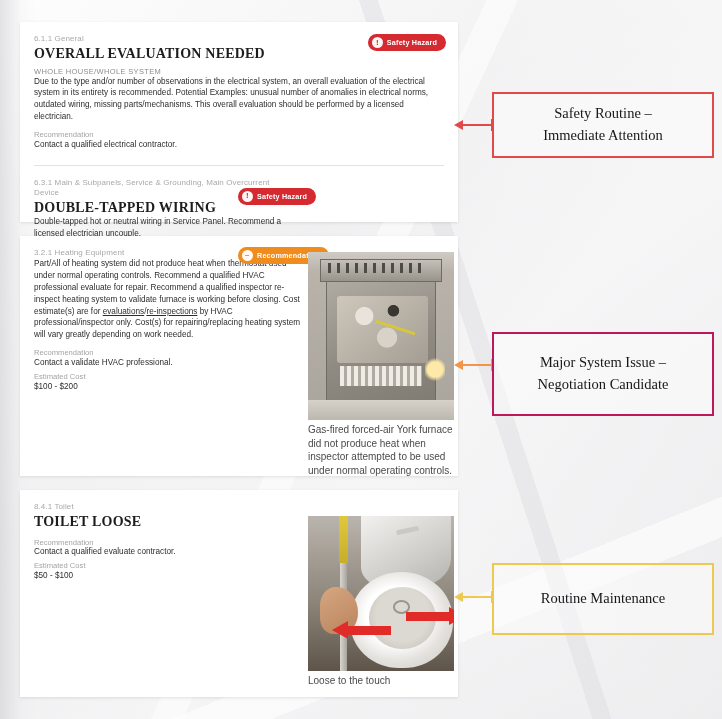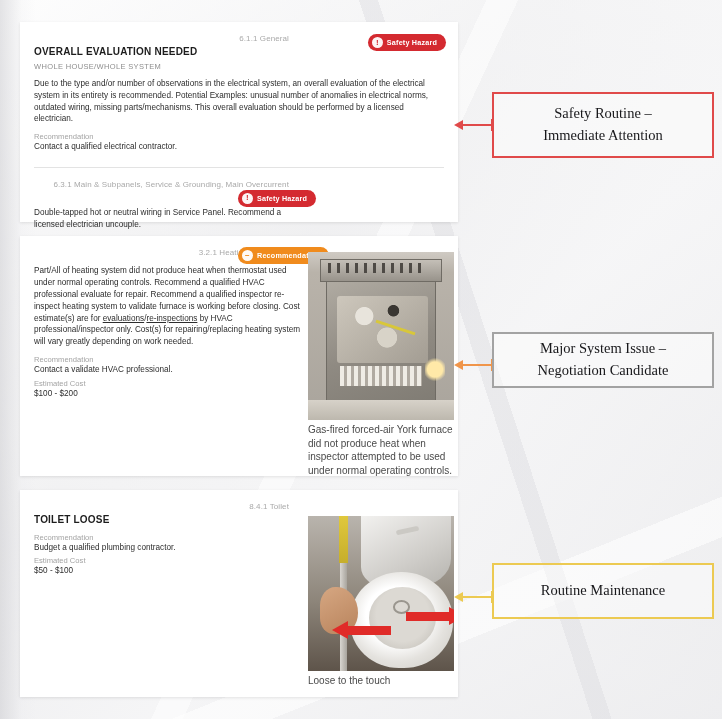--- a/index.html
+++ b/index.html
@@ -51,41 +51,40 @@
     background: #e3e3e3;
     margin: 4px 14px 0 14px;
   }
 
   .sec-ref {
     font-size: 8px;
     color: #a9a9a9;
     letter-spacing: .1px;
     line-height: 1.25;
     max-width: 255px;
-    text-align: right;
   }
   .finding-title {
-    font-size: 10px;
+    font-size: 14px;
     font-weight: bold;
     color: #1d1d1d;
     letter-spacing: .2px;
     margin-top: 2px;
     line-height: 1.18;
+    font-family: Liberation Serif, serif;
   }
   .finding-sub {
     font-size: 7.5px;
     color: #8e8e8e;
     letter-spacing: .35px;
     margin-top: 4px;
   }
   .finding-body {
     font-size: 8.2px;
     color: #2d2d2d;
     line-height: 1.45;
-    margin-top: 7px;
     max-width: 420px;
   }
   .finding-body u { text-decoration: underline; }
   .label-small {
     font-size: 7.6px;
     color: #a4a4a4;
     margin-top: 7px;
     line-height: 1.3;
   }
   .value-small {
@@ -255,22 +254,22 @@
     justify-content: center;
     text-align: center;
     background: rgba(252,252,252,0.55);
     font-family: "Liberation Serif", serif;
     font-size: 14.5px;
     color: #17171a;
     line-height: 1.5;
     padding: 6px 10px;
   }
   #callout-safety  { left: 492px; top: 92px;  width: 222px; height: 66px; border: 2px solid #e04a4a; }
-  #callout-major   { left: 492px; top: 332px; width: 222px; height: 56px; border: 2px solid #a3a3a3; }
-  #callout-routine { left: 492px; top: 563px; width: 222px; height: 56px; border: 2px solid #ecca52; align-items: center; }
+  #callout-major   { left: 492px; top: 332px; width: 222px; height: 84px; border: 2px solid #be185d; }
+  #callout-routine { left: 492px; top: 563px; width: 222px; height: 72px; border: 2px solid #ecca52; align-items: center; }
 
   
   .connector { position: absolute; height: 2px; }
   .connector::before {
     content:""; position:absolute; left:-9px; top:-4px;
     border-top: 5px solid transparent;
     border-bottom: 5px solid transparent;
   }
   .connector::after {
     content:""; position:absolute; right:-1px; top:-5px;
@@ -307,20 +306,21 @@
   </div>
 
   <div class="finding-divider"></div>
 
   <div class="finding">
     <div class="badge hazard" id="badge-double">
       <span class="badge-glyph">!</span>
       <span>Safety Hazard</span>
     </div>
     <div class="sec-ref">6.3.1 Main &amp; Subpanels, Service &amp; Grounding, Main Overcurrent Device</div>
+    <div class="finding-title">DOUBLE-TAPPED WIRING</div>
     <div class="finding-body narrow">Double-tapped hot or neutral wiring in Service Panel. Recommend a licensed electrician uncouple.</div>
     <div class="label-small">Recommendation</div>
     <div class="value-small">Contact a qualified electrical contractor.</div>
   </div>
 </div>
 
 <div class="report-card" id="card-heating">
   <div class="finding">
     <div class="badge recommendation" id="badge-heating">
       <span class="badge-glyph">−</span>
@@ -349,21 +349,21 @@
     </div>
   </div>
   <div class="photo-caption">Gas-fired forced-air York furnace did not produce heat when inspector attempted to be used under normal operating controls.</div>
 </div>
 
 <div class="report-card" id="card-toilet">
   <div class="finding">
     <div class="sec-ref">8.4.1 Toilet</div>
     <div class="finding-title">TOILET LOOSE</div>
     <div class="label-small">Recommendation</div>
-    <div class="value-small">Budget a qualified plumbing contractor.</div>
+    <div class="value-small">Contact a qualified evaluate contractor.</div>
     <div class="label-small" style="margin-top:3px">Estimated Cost</div>
     <div class="value-small">$50 - $100</div>
   </div>
 </div>
 
 <div class="photo-wrap" id="photo-toilet">
   <div class="photo">
     <div class="toilet-img">
       <div class="toilet-tank"></div>
       <div class="toilet-lid-slot"></div>

